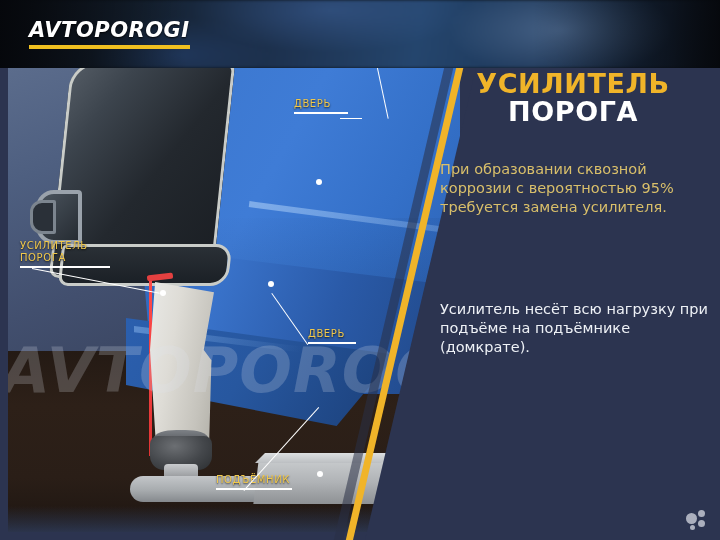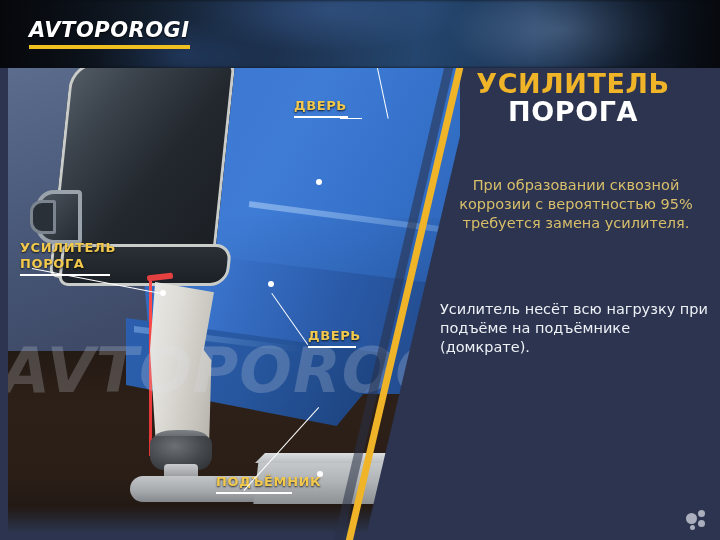--- a/index.html
+++ b/index.html
@@ -186,21 +186,21 @@
     letter-spacing:1px;
     color:rgba(222,228,238,.22);
     white-space:nowrap;
     line-height:1;
     pointer-events:none;
   }
 
   
   .callout{ position:absolute; }
   .callout .lbl{
-    font-size:13px; font-weight:bold; letter-spacing:.6px;
+    font-size:10px; font-weight:normal; letter-spacing:.6px;
     color:#f2c94c; white-space:nowrap;
     text-shadow:0 1px 2px rgba(0,0,0,.8);
   }
   .callout .bar{ height:1.5px; background:#ffffff; margin-top:3px; }
   .leader{ position:absolute; background:#ffffff; height:1.4px; transform-origin:left center; }
   .dot{ position:absolute; width:6px; height:6px; border-radius:50%; background:#ffffff; }
 
   
   .diag{
     position:absolute; left:0; top:0; width:720px; height:540px;
@@ -214,21 +214,21 @@
   h1.title{
     font-size:27px; font-weight:bold; letter-spacing:.6px;
     color:#f0b429; line-height:1.05; text-align:center;
   }
   h1.title .l2{ display:block; color:#ffffff; }
   .para{
     margin-top:0; font-size:14.5px; line-height:1.32;
     color:#d9bf6a;
   }
   .para.white{ color:#eef1f6; }
-  .p1{ position:absolute; left:440px; top:176px; width:272px;text-align:center; }
+  .p1{ position:absolute; left:440px; top:160px; width:272px; }
   .p2{ position:absolute; left:440px; top:300px; width:272px; }
   .p3{ position:absolute; left:440px; top:396px; width:272px; }
 
   
   .avito{
     position:absolute; right:8px; bottom:8px;
     display:flex; align-items:center; gap:4px;
     opacity:.82;
   }
   .avito-mark{ position:relative; width:26px; height:22px; }

